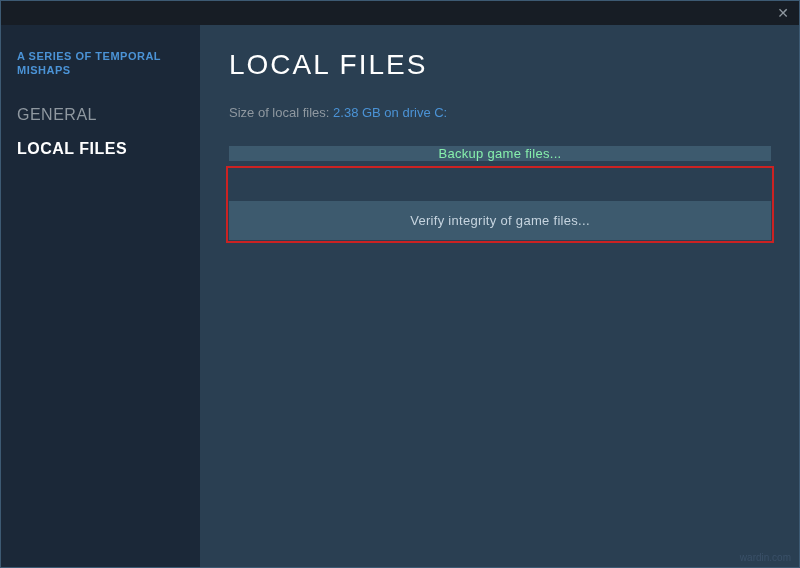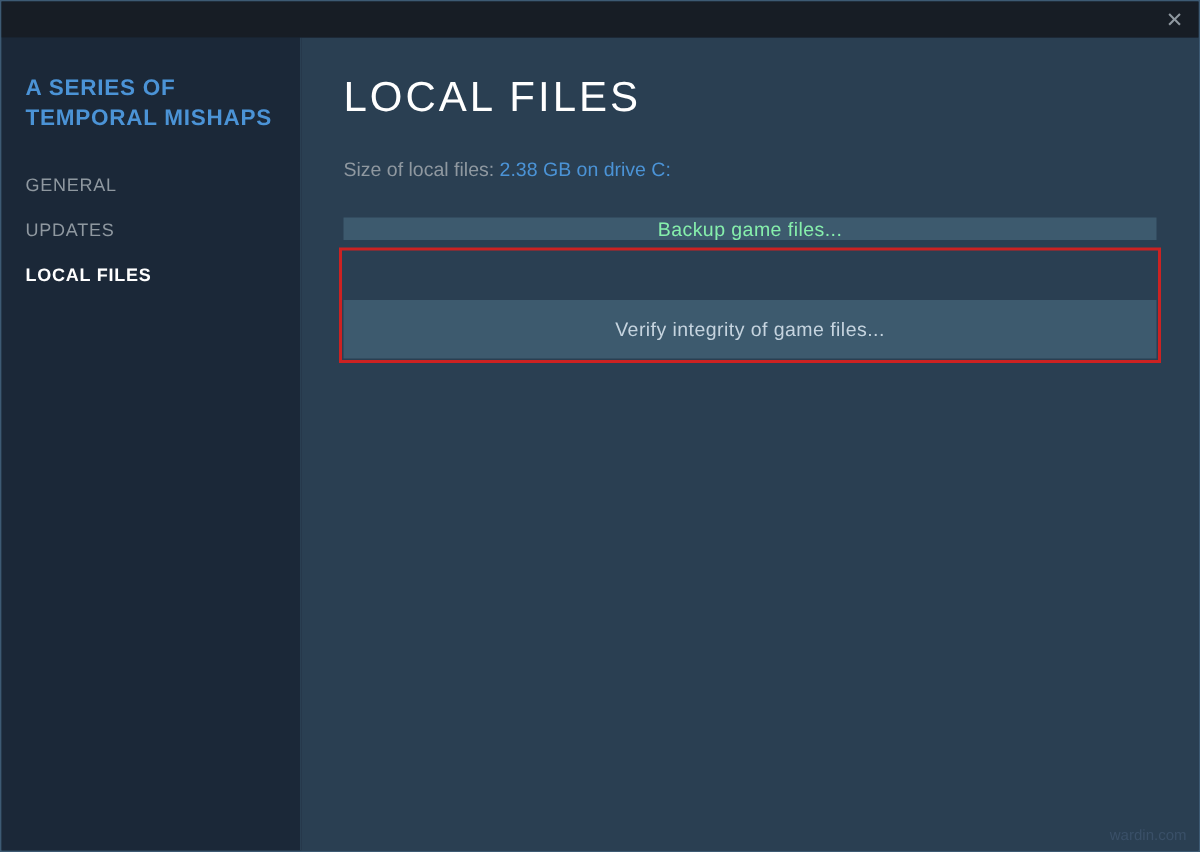--- a/index.html
+++ b/index.html
@@ -58,31 +58,31 @@
     .sidebar {
       width: 200px;
       background: #1b2838;
       padding: 16px 0;
       flex-shrink: 0;
       border-right: 1px solid #2a3f52;
     }
 
     .game-title {
       padding: 8px 16px 20px 16px;
-      font-size: 15px;
+      font-size: 11px;
       font-weight: bold;
       color: #4b93d6;
       text-transform: uppercase;
       line-height: 1.3;
       letter-spacing: 0.5px;
     }
 
     .nav-item {
       padding: 8px 16px;
-      font-size: 12px;
+      font-size: 16px;
       color: #8f98a0;
       cursor: pointer;
       text-transform: uppercase;
       letter-spacing: 0.5px;
     }
 
     .nav-item.active {
       color: #ffffff;
       font-weight: bold;
     }
@@ -184,21 +184,20 @@
 <body>
 
 <div class="window">
   <div class="title-bar">
     <div class="close-btn">✕</div>
   </div>
   <div class="content">
     <div class="sidebar">
       <div class="game-title">A SERIES OF TEMPORAL MISHAPS</div>
       <div class="nav-item">GENERAL</div>
-      <div class="nav-item">UPDATES</div>
       <div class="nav-item active">LOCAL FILES</div>
     </div>
     <div class="main-content">
       <div class="page-title">LOCAL FILES</div>
       <div class="file-info">
         <span class="file-info-text">
           <span>Size of local files:</span>
           <span class="file-size-link">2.38 GB on drive C:</span>
         </span>
       </div>

